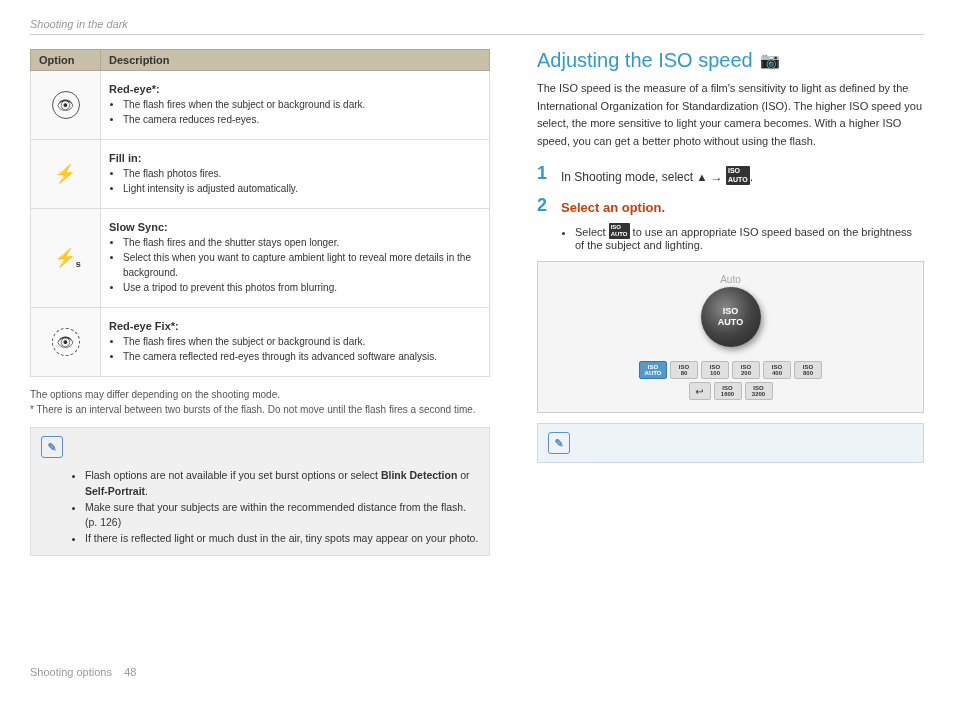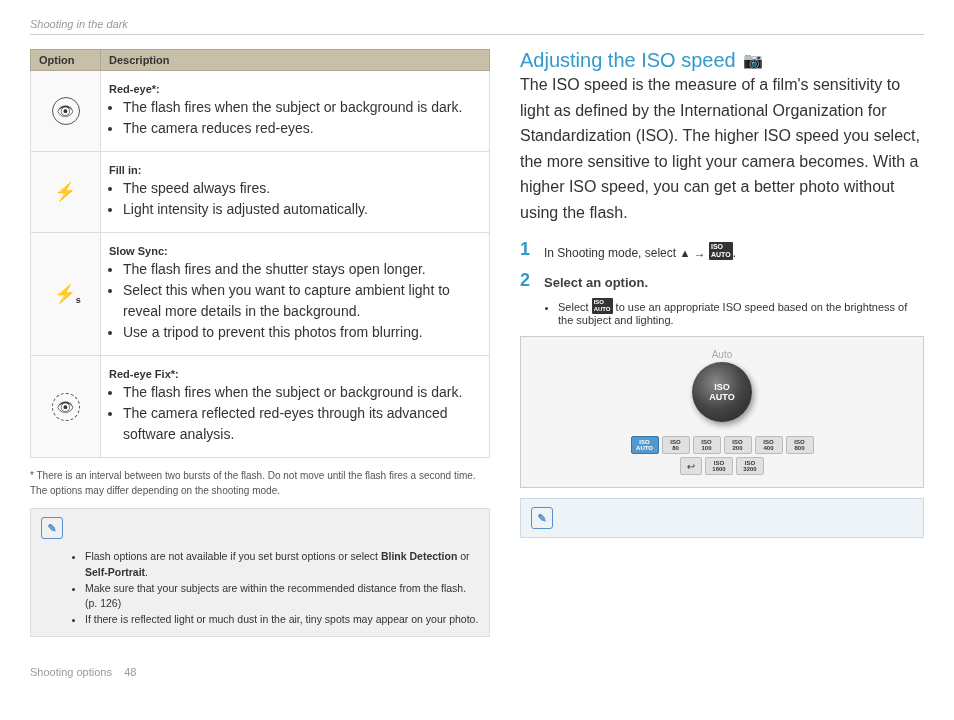--- a/index.html
+++ b/index.html
@@ -29,21 +29,21 @@
 
     .page-header-text {
       font-size: 11px;
       color: #999;
       font-style: italic;
     }
 
     .content-area {
       display: flex;
       flex: 1;
-      gap: 30px;
+      gap: 47px;
     }
 
     
     .left-col {
       width: 460px;
       flex-shrink: 0;
     }
 
     
     .options-table {
@@ -98,21 +98,21 @@
 
     .option-title {
       font-weight: bold;
       margin-bottom: 2px;
       font-size: 11px;
     }
 
     .option-bullets {
       list-style: disc;
       padding-left: 14px;
-      font-size: 14px;
+      font-size: 10px;
       line-height: 1.5;
     }
 
     .footnote-area {
       margin-top: 6px;
       font-size: 10px;
       color: #555;
       line-height: 1.5;
     }
 
@@ -150,33 +150,33 @@
 
     
     .right-col {
       flex: 1;
     }
 
     .section-title {
       font-size: 20px;
       color: #3399cc;
       font-weight: normal;
-      margin-bottom: 0;
+      margin-bottom: 8px;
       display: flex;
       align-items: center;
       gap: 8px;
     }
 
     .camera-icon {
       font-size: 16px;
       color: #999;
     }
 
     .section-intro {
-      font-size: 16px;
+      font-size: 11px;
       line-height: 1.6;
       color: #333;
       margin-bottom: 14px;
     }
 
     .step {
       display: flex;
       gap: 8px;
       margin-bottom: 8px;
       align-items: flex-start;
@@ -381,21 +381,21 @@
             </td>
           </tr>
 
           <tr>
             <td class="icon-cell">
               <span class="icon-lightning">⚡</span>
             </td>
             <td>
               <div class="option-title">Fill in:</div>
               <ul class="option-bullets">
-                <li>The speed always fires.</li>
+                <li>The flash photos fires.</li>
                 <li>Light intensity is adjusted automatically.</li>
               </ul>
             </td>
           </tr>
 
           <tr>
             <td class="icon-cell">
               <div style="position:relative;display:inline-block;">
                 <span style="font-size:18px;color:#333;">⚡</span>
                 <span style="font-size:9px;position:absolute;bottom:0;right:-4px;font-weight:bold;color:#333;">s</span>
@@ -422,22 +422,22 @@
               <ul class="option-bullets">
                 <li>The flash fires when the subject or background is dark.</li>
                 <li>The camera reflected red-eyes through its advanced software analysis.</li>
               </ul>
             </td>
           </tr>
         </tbody>
       </table>
 
       <div class="footnote-area">
+        <div>The options may differ depending on the shooting mode.</div>
         <div>* There is an interval between two bursts of the flash. Do not move until the flash fires a second time.</div>
-        <div>The options may differ depending on the shooting mode.</div>
       </div>
 
       <div class="note-box">
         <div class="note-icon">✎</div>
         <ul class="note-bullets">
           <li>Flash options are not available if you set burst options or select <span class="bold">Blink Detection</span> or <span class="bold">Self-Portrait</span>.</li>
           <li>Make sure that your subjects are within the recommended distance from the flash. (p. 126)</li>
           <li>If there is reflected light or much dust in the air, tiny spots may appear on your photo.</li>
         </ul>
       </div>
@@ -456,21 +456,21 @@
       <div class="step">
         <span class="step-number">1</span>
         <div class="step-text">
           In Shooting mode, select <span class="arrow-icon">▲</span> → <span class="inline-icon">ISO<br>AUTO</span>.
         </div>
       </div>
 
       <div class="step">
         <span class="step-number">2</span>
         <div>
-          <div class="step-text" style="font-size:13px; font-weight:bold; color:#404040;">Select an option.</div>
+          <div class="step-text" style="font-size:13px; font-weight:bold; color:#c2410c;">Select an option.</div>
           <ul class="step-sub">
             <li>Select <span class="inline-icon" style="font-size:6px;">ISO<br>AUTO</span> to use an appropriate ISO speed based on the brightness of the subject and lighting.</li>
           </ul>
         </div>
       </div>
 
       <div class="iso-diagram">
         <div class="iso-dial-area">
           <div class="auto-label">Auto</div>
           <div class="iso-dial">

